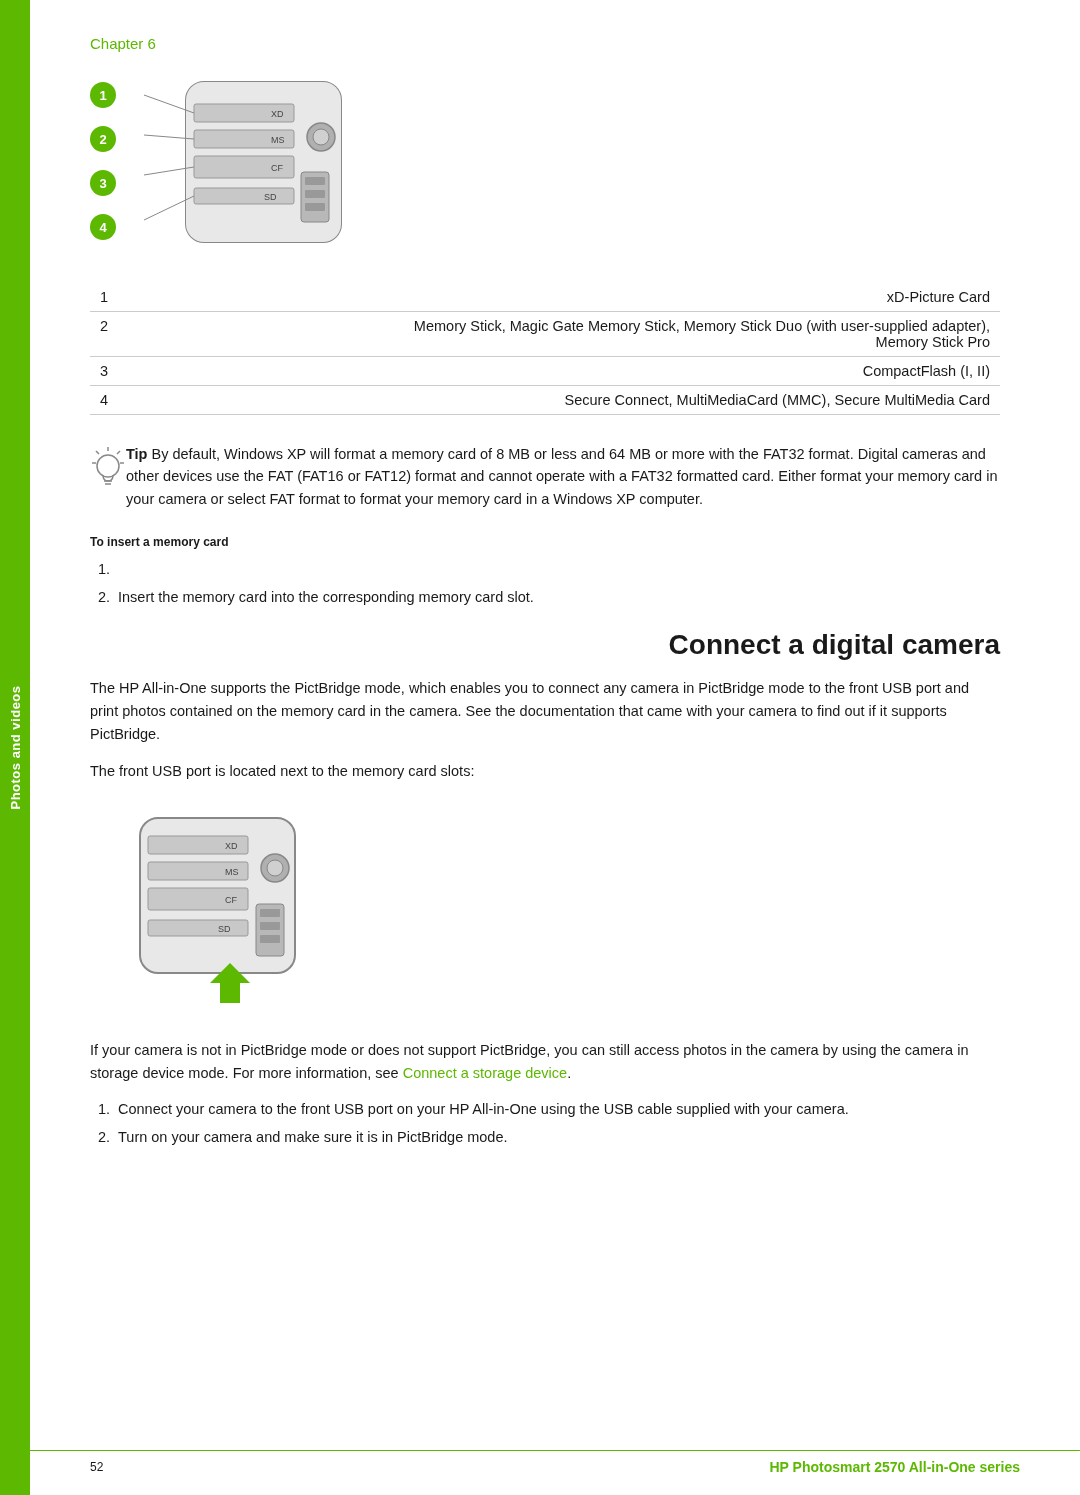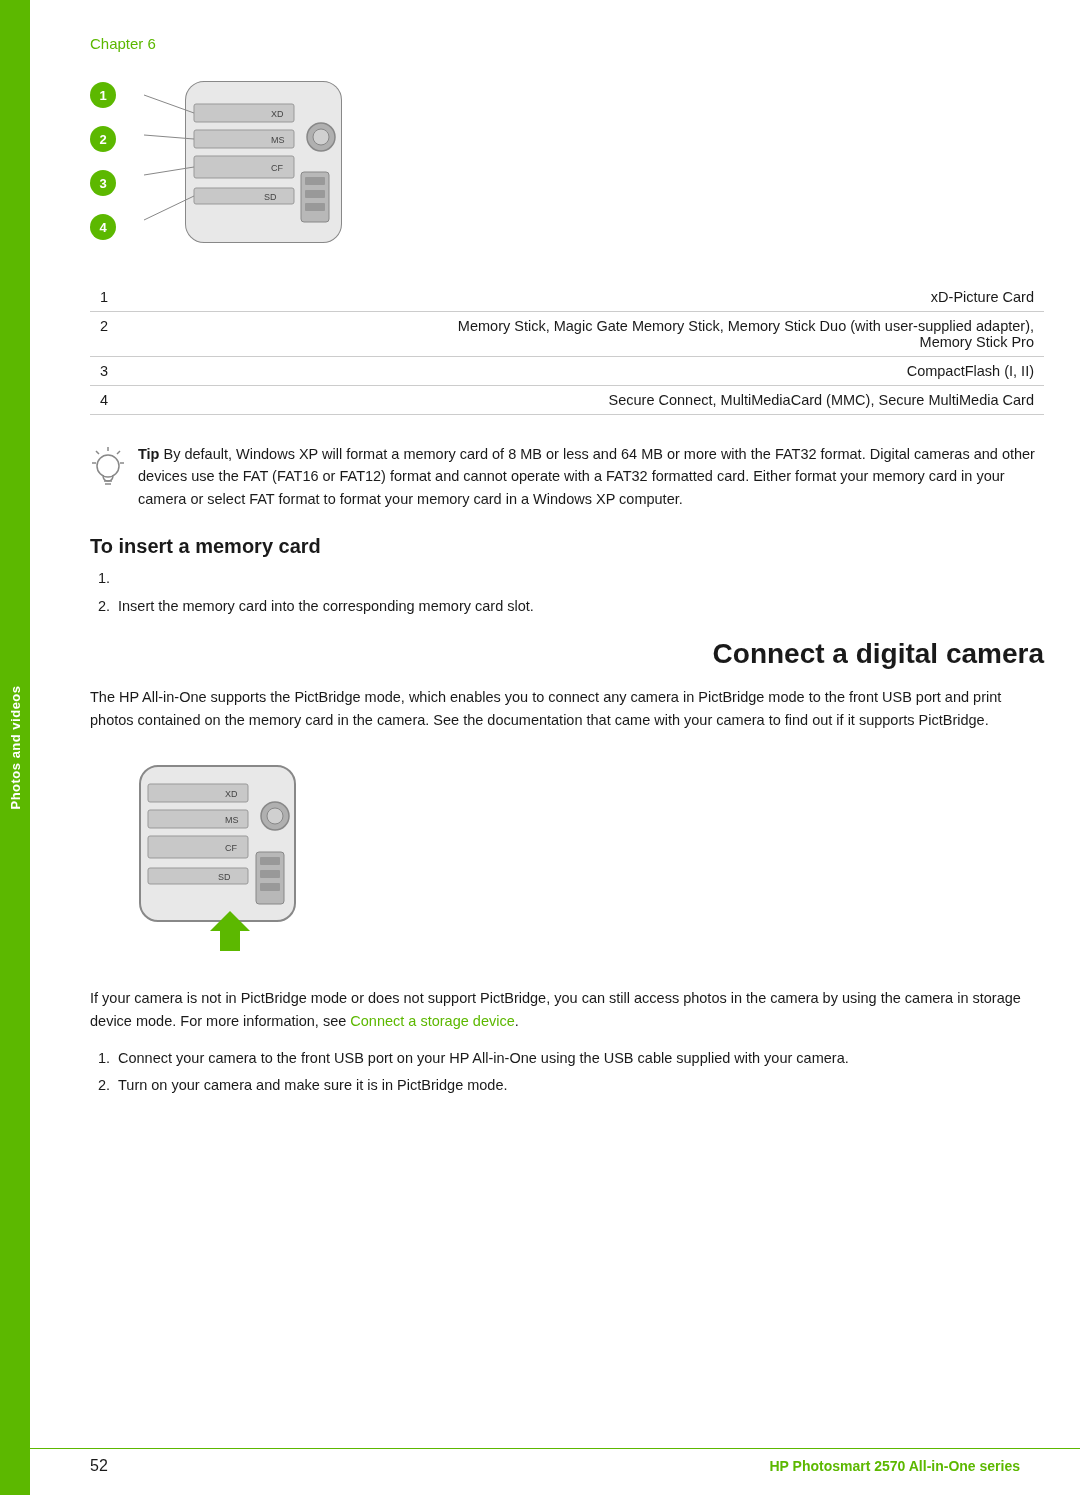--- a/index.html
+++ b/index.html
@@ -38,21 +38,21 @@
       font-size: 13px;
       font-weight: bold;
       white-space: nowrap;
       transform: rotate(-90deg);
       letter-spacing: 0.5px;
     }
 
     
     .main-content {
       margin-left: 30px;
-      padding: 35px 36px 40px 60px;
+      padding: 35px 80px 40px 60px;
     }
 
     
     .chapter-heading {
       color: #5cb800;
       font-size: 15px;
       font-weight: normal;
       margin-bottom: 20px;
     }
 
@@ -111,42 +111,42 @@
       font-weight: normal;
       text-align: right;
       padding-right: 12px;
     }
 
     
     .tip-section {
       display: flex;
       align-items: flex-start;
       margin-bottom: 25px;
-      gap: 12px;
+      gap: 0;
       margin-top: 28px;
     }
 
     .tip-icon {
       flex-shrink: 0;
       width: 36px;
       margin-top: 2px;
     }
 
     .tip-text {
       font-size: 14.5px;
       line-height: 1.55;
     }
 
     .tip-text strong {
       font-weight: bold;
     }
 
     
     .section-heading {
-      font-size: 20px;
+      font-size: 12px;
       font-weight: bold;
       margin-bottom: 10px;
     }
 
     .numbered-list {
       list-style: none;
       padding: 0;
       margin-bottom: 20px;
     }
 
@@ -193,21 +193,21 @@
       right: 0;
       padding: 0 60px;
       display: flex;
       justify-content: space-between;
       align-items: center;
       border-top: 1px solid #5cb800;
       padding-top: 8px;
     }
 
     .footer-page {
-      font-size: 16px;
+      font-size: 12px;
       color: #1a1a1a;
     }
 
     .footer-product {
       font-size: 14px;
       color: #5cb800;
       font-weight: bold;
     }
 
     
@@ -330,20 +330,21 @@
       <li>
         <span class="num">2.</span>
         <span>Insert the memory card into the corresponding memory card slot.</span>
       </li>
     </ol>
 
     
     <h1 class="main-title">Connect a digital camera</h1>
 
     <p class="body-text">The HP All-in-One supports the PictBridge mode, which enables you to connect any camera in PictBridge mode to the front USB port and print photos contained on the memory card in the camera. See the documentation that came with your camera to find out if it supports PictBridge.</p>
+    <p class="body-text">The front USB port is located next to the memory card slots:</p>
 
     
     <div style="margin: 10px 0 28px 40px; position: relative; display: inline-block;">
       <svg width="210" height="200" viewBox="0 0 210 200">
 
         <rect x="10" y="10" width="155" height="155" rx="18" ry="18" fill="#e8e8e8" stroke="#888" stroke-width="2"></rect>
 
         <rect x="18" y="28" width="100" height="18" rx="2" fill="#c8c8c8" stroke="#999" stroke-width="1"></rect>
         <text x="95" y="41" font-size="9" fill="#444" font-family="Arial">XD</text>
 

